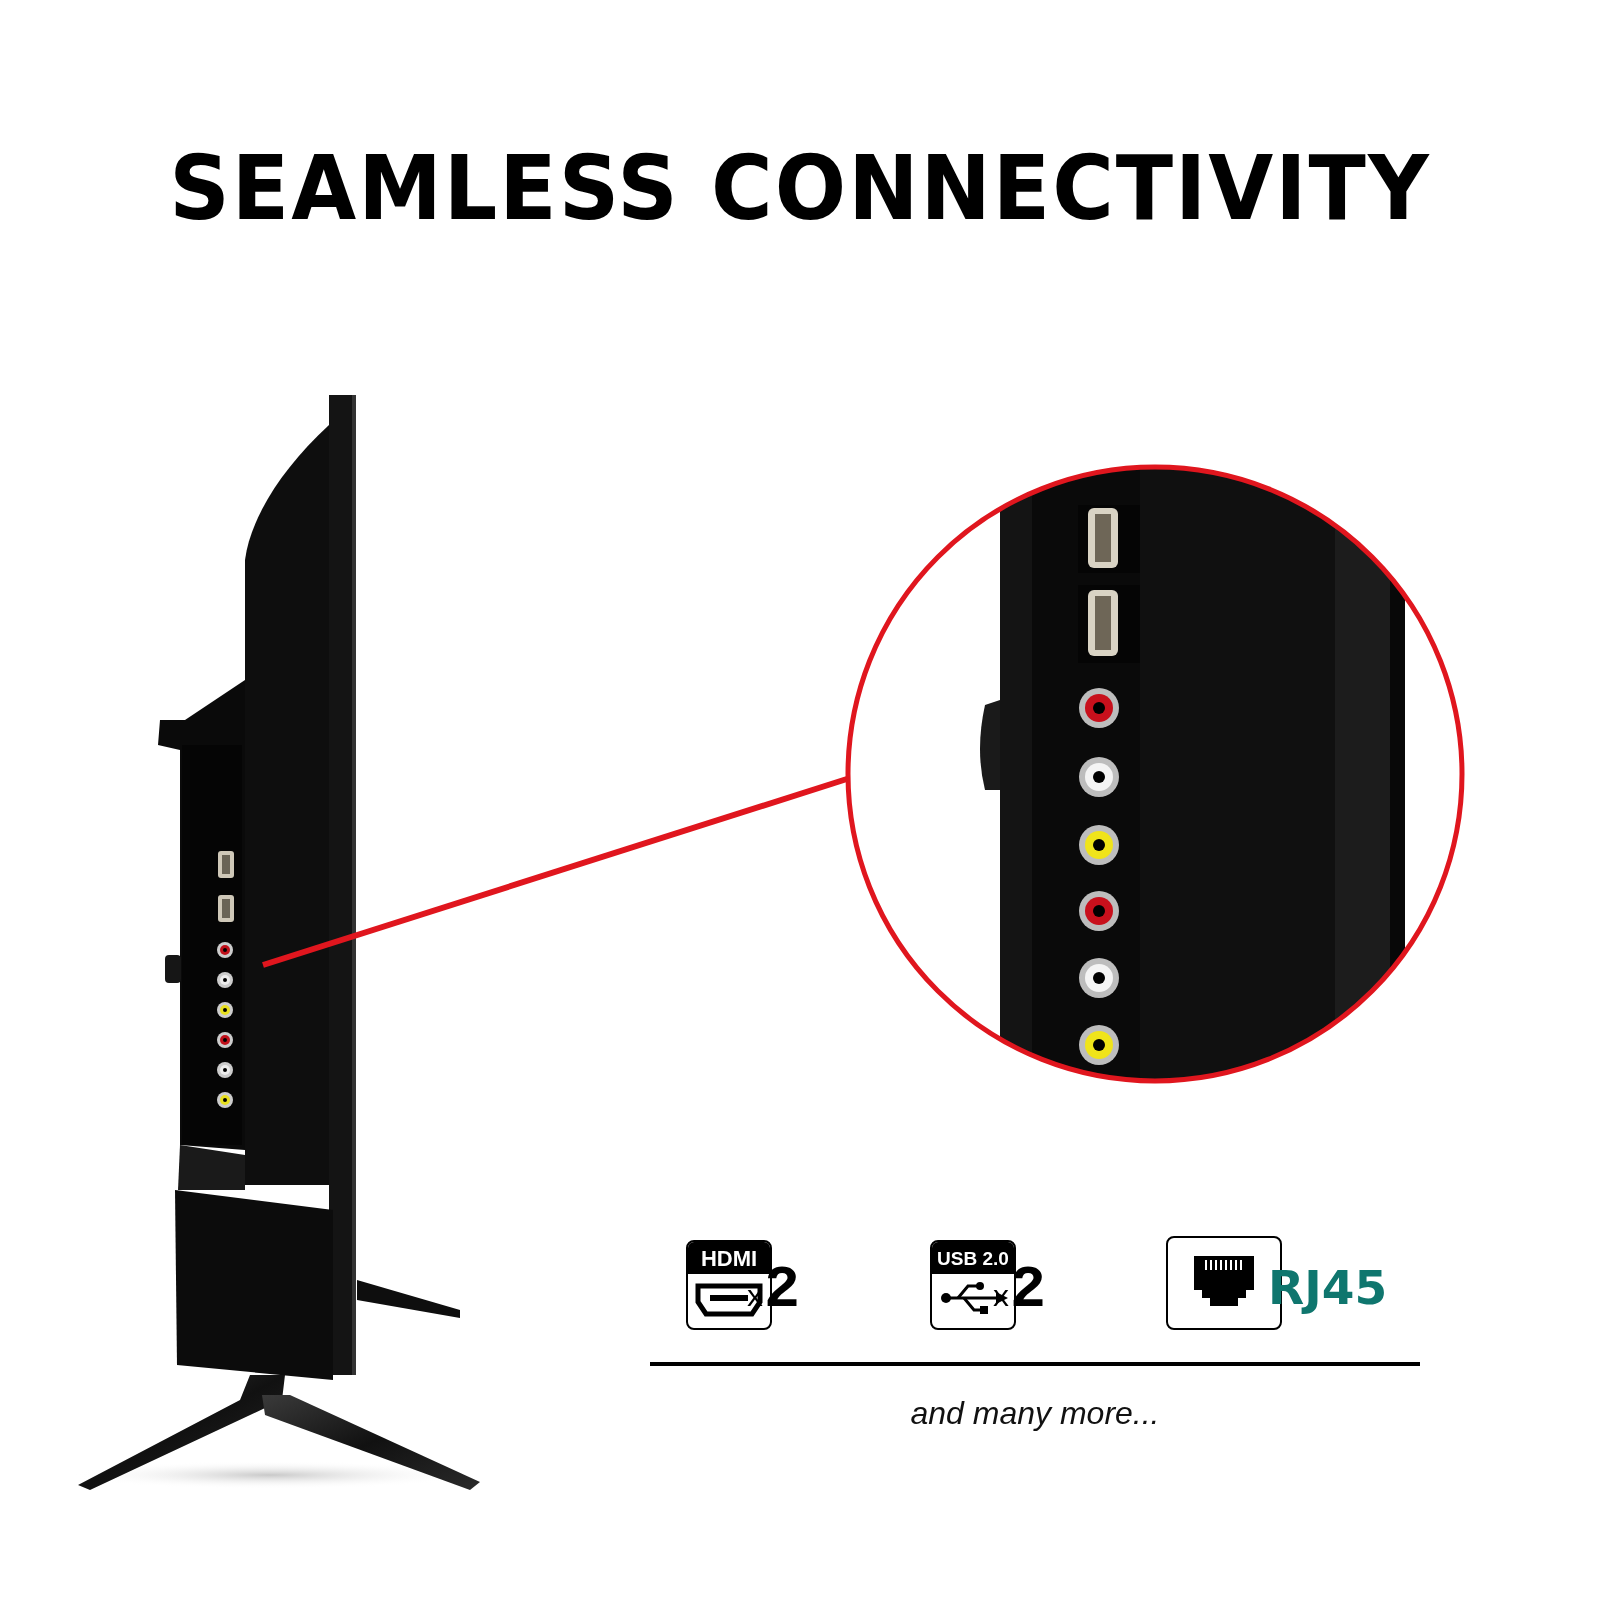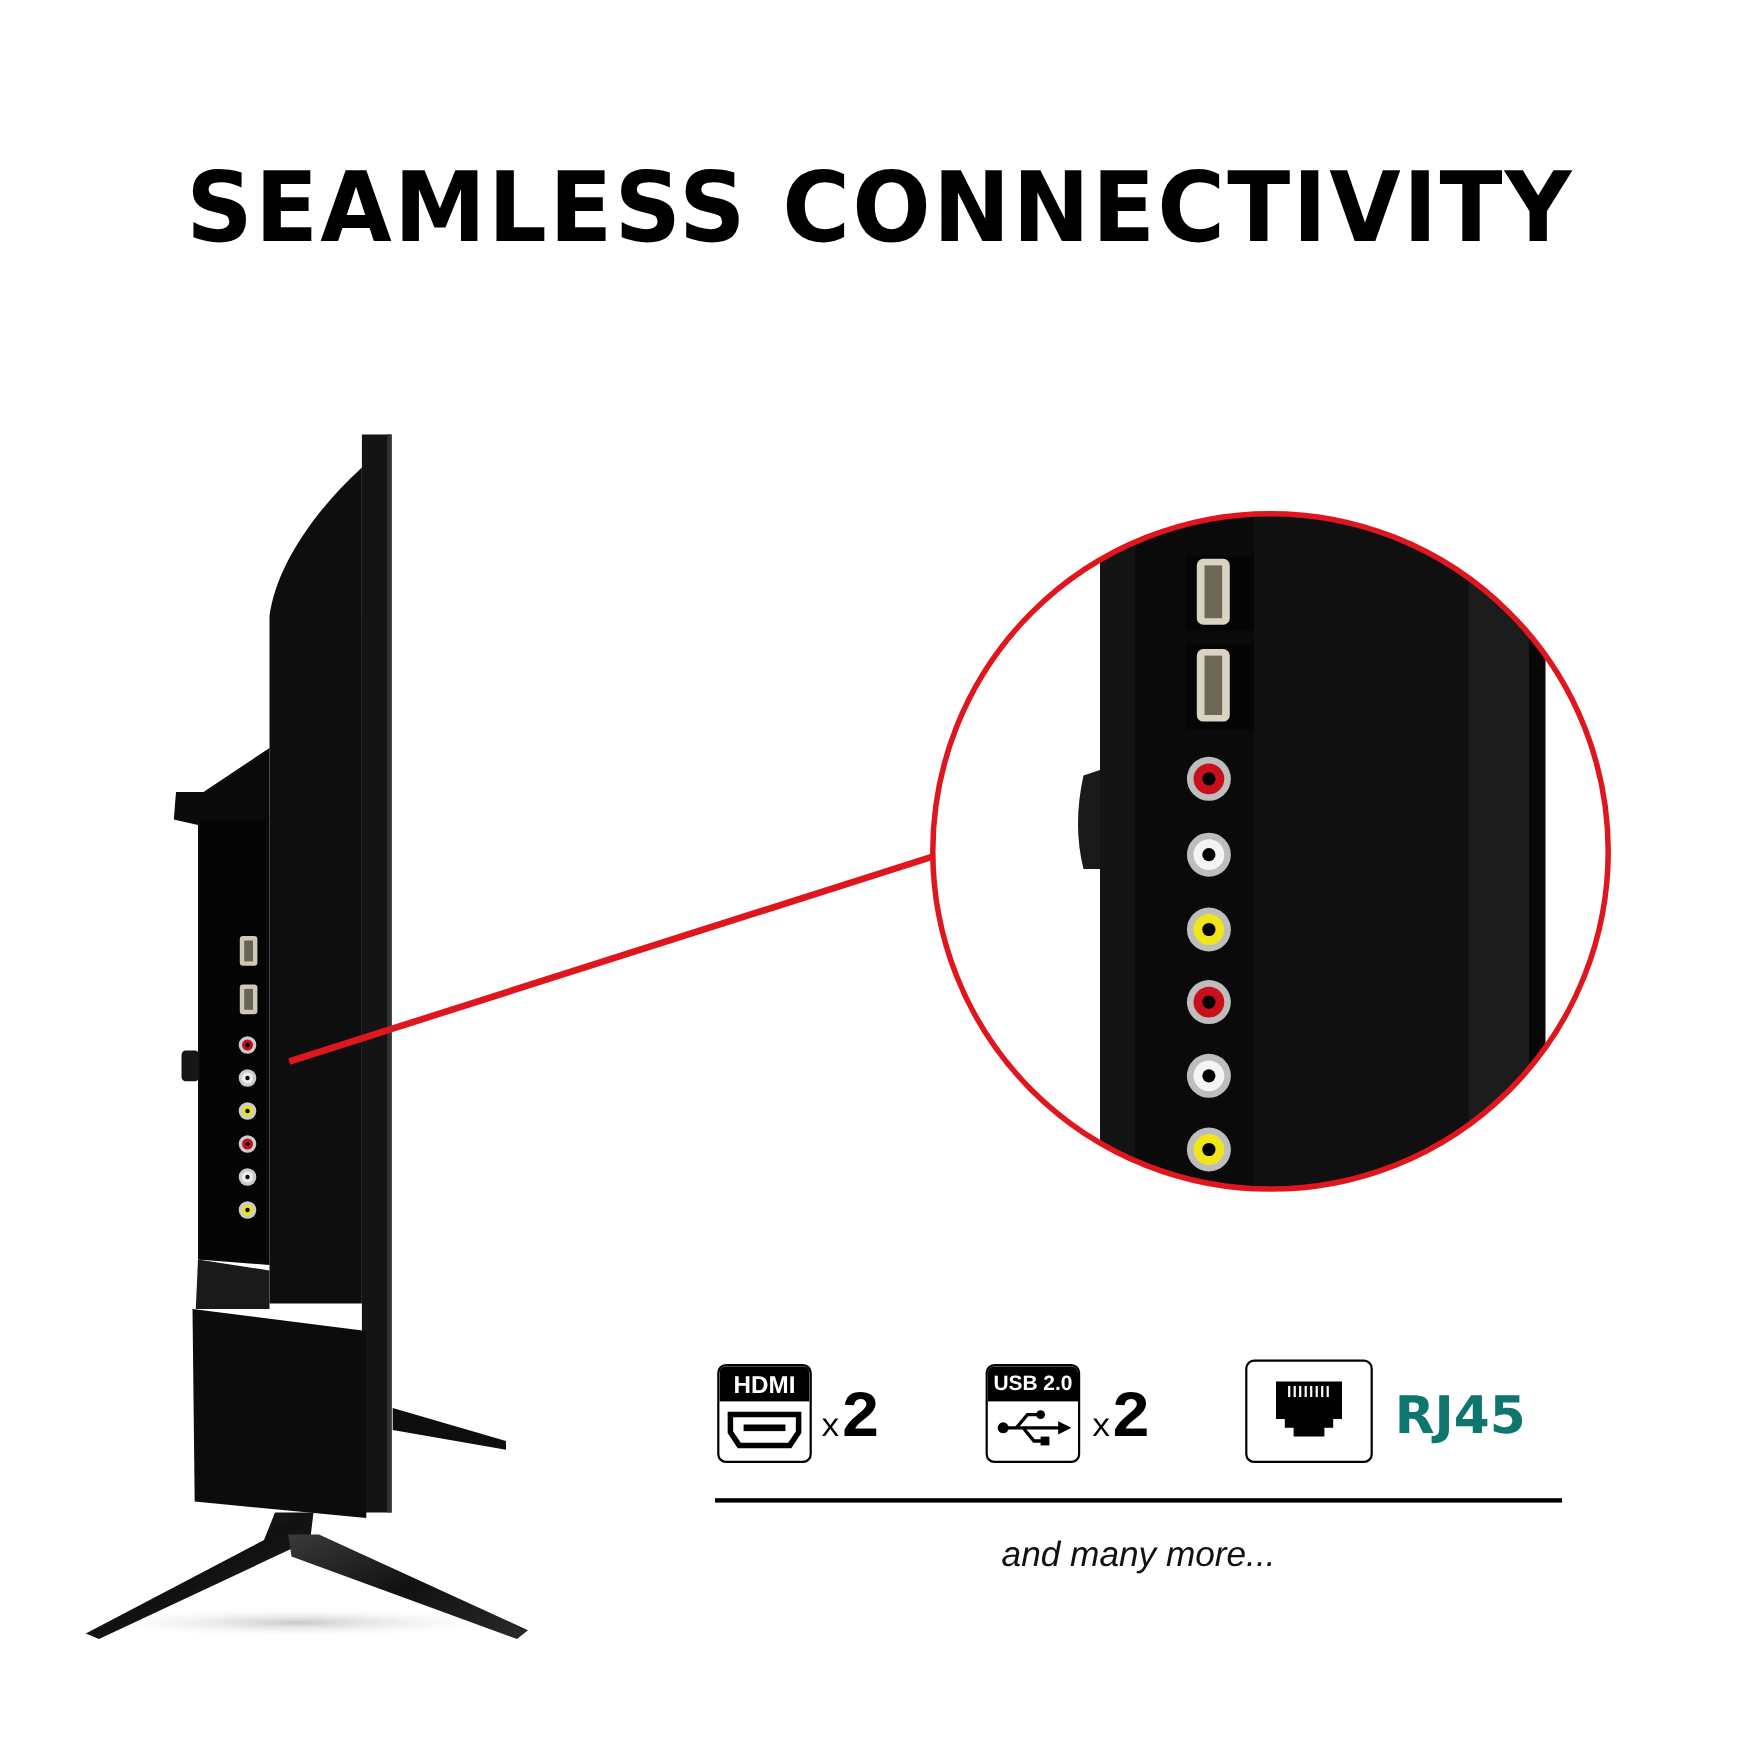--- a/index.html
+++ b/index.html
@@ -4,21 +4,21 @@
 <style>
   html, body { margin:0; padding:0; background:#ffffff; }
   body { width:1600px; height:1600px; position:relative; overflow:hidden; font-family:"Liberation Sans", sans-serif; }
   .title {
     position:absolute; left:0; top:140px; width:1600px; text-align:center;
     font-family:"DejaVu Sans", sans-serif; font-weight:900; font-size:84px; letter-spacing:2px;
     color:#000; transform:scaleY(1.05);
   }
   svg.scene { position:absolute; left:0; top:0; }
   .feature-row { position:absolute; left:652px; top:1236px; width:760px; height:104px; }
-  .ficon { position:absolute; border:2px solid #000; border-radius:8px; background:#fff; overflow:hidden; box-sizing:border-box; }
+  .ficon { position:absolute; border:2px solid #000; border-radius:8px; background:#fff; overflow:hidden; box-sizing:border-box;margin-left:34px; }
   .ficon .hdr { background:#000; color:#fff; font-weight:700; text-align:center; }
   .mult { position:absolute; font-family:Liberation Mono, monospace; color:#000; }
   .mult .x { font-size:30px; }
   .mult .n { font-size:60px; font-weight:900; }
   .rj-label { position:absolute; font-family:"DejaVu Sans", sans-serif; font-weight:900; font-size:47px; color:#0f766e; }
   .divider { position:absolute; left:650px; top:1362px; width:770px; height:4px; background:#000; }
   .more { position:absolute; left:650px; top:1395px; width:770px; text-align:center; font-style:italic; font-size:32px; color:#111; }
 </style>
 </head>
 <body>

